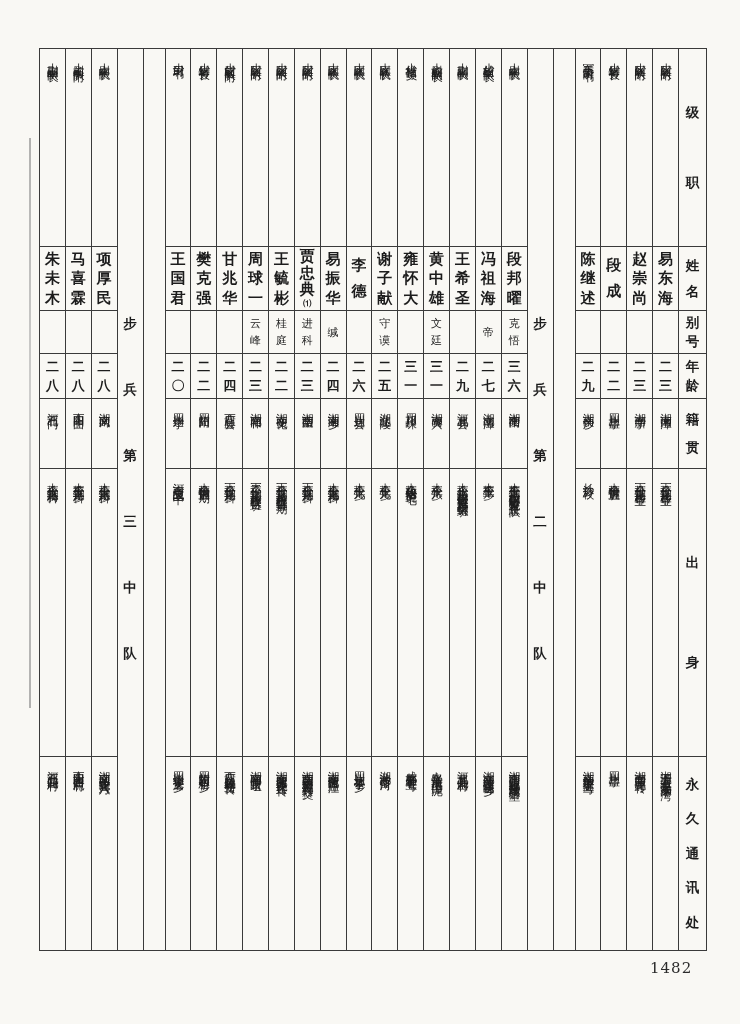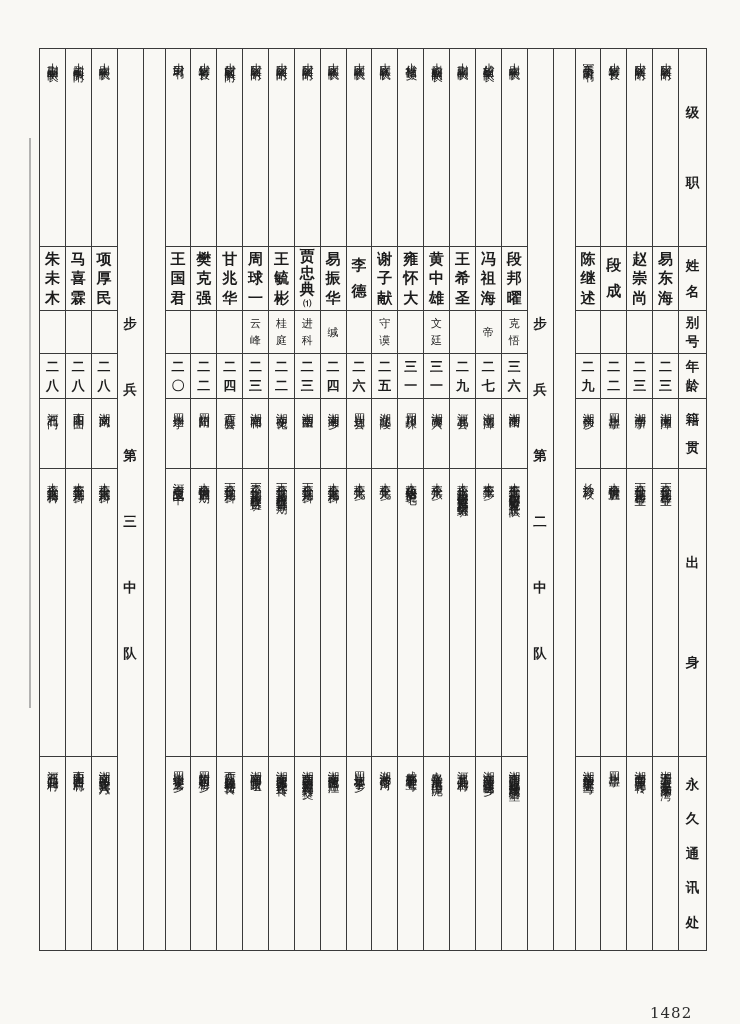--- a/index.html
+++ b/index.html
@@ -40,21 +40,21 @@
   .alias-stack{font-size:11px;}
   .age-stack{font-size:13px;font-weight:bold;}
   .hstack{font-size:13.5px;font-weight:bold;}
   .divider-title{
     margin-top:268px;height:344px;width:100%;
     display:flex;flex-direction:column;justify-content:space-between;align-items:center;
     font-size:13.5px;font-weight:bold;
   }
   .divider-title span{line-height:1;}
   .note{font-size:8px;line-height:1;margin-top:1px;}
-  .pageno{position:absolute;left:650px;top:1004px;font-size:15px;letter-spacing:1px;
+  .pageno{position:absolute;left:650px;top:959px;font-size:15px;letter-spacing:1px;
     color:#2b2b2b;font-family:"DejaVu Serif",serif;}
 </style>
 </head>
 <body>
 
 <div class="page">
   <div class="gutter"></div>
   <div class="roster" id="roster">
       <div class="col header-col">
         <div class="cell r-rank">

